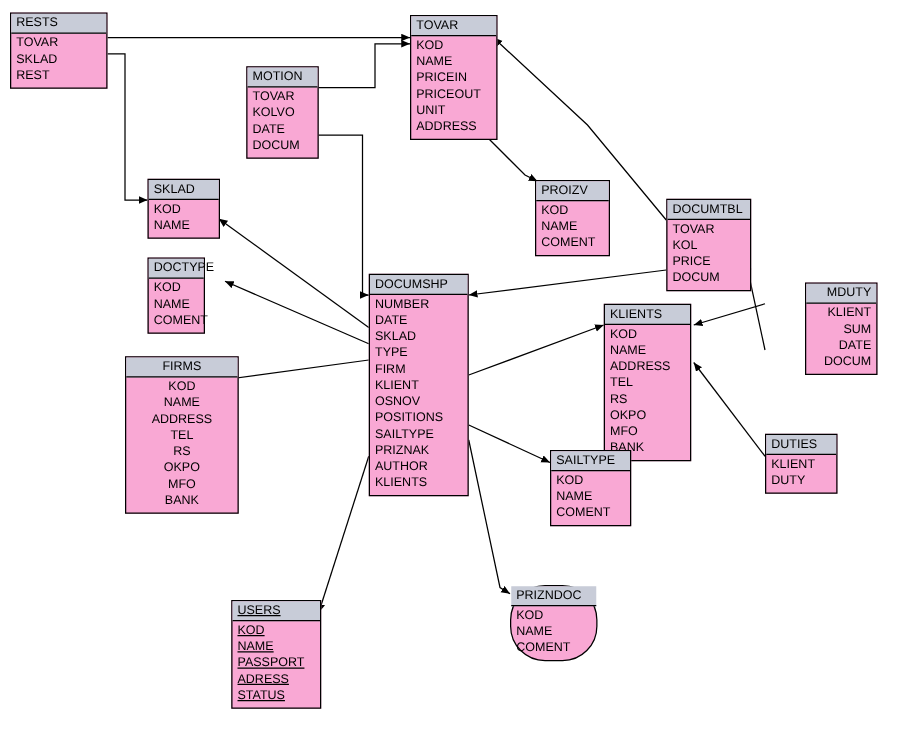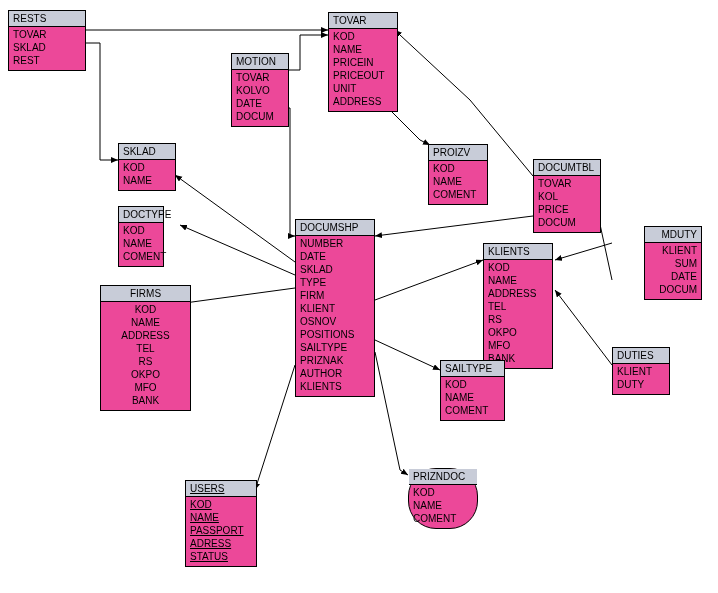--- a/index.html
+++ b/index.html
@@ -9,21 +9,21 @@
     height: 593px;
     background: #fff;
     font-family: Arial, Helvetica, sans-serif;
     font-size: 10px;
     position: relative;
     overflow: hidden;
   }
   .table {
     position: absolute;
     border: 1px solid #000;
-    background: #ec4899;
+    background: #f9a8d4;
     box-sizing: border-box;
   }
   .table-title {
     background: #c8ccd8;
     border-bottom: 1px solid #000;
     padding: 2px 4px;
     font-weight: normal;
     font-size: 10px;
     color: #000;
   }
@@ -105,21 +105,21 @@
   <div class="table-body">
     <div class="field">KOD</div>
     <div class="field">NAME</div>
     <div class="field">PRICEIN</div>
     <div class="field">PRICEOUT</div>
     <div class="field">UNIT</div>
     <div class="field">ADDRESS</div>
   </div>
 </div>
 
-<div class="table" style="left:197px; top:53px; width:58px;margin-left:34px;">
+<div class="table" style="left:197px; top:53px; width:58px;">
   <div class="table-title">MOTION</div>
   <div class="table-body">
     <div class="field">TOVAR</div>
     <div class="field">KOLVO</div>
     <div class="field">DATE</div>
     <div class="field">DOCUM</div>
   </div>
 </div>
 
 <div class="table" style="left:118px; top:143px; width:58px;">

